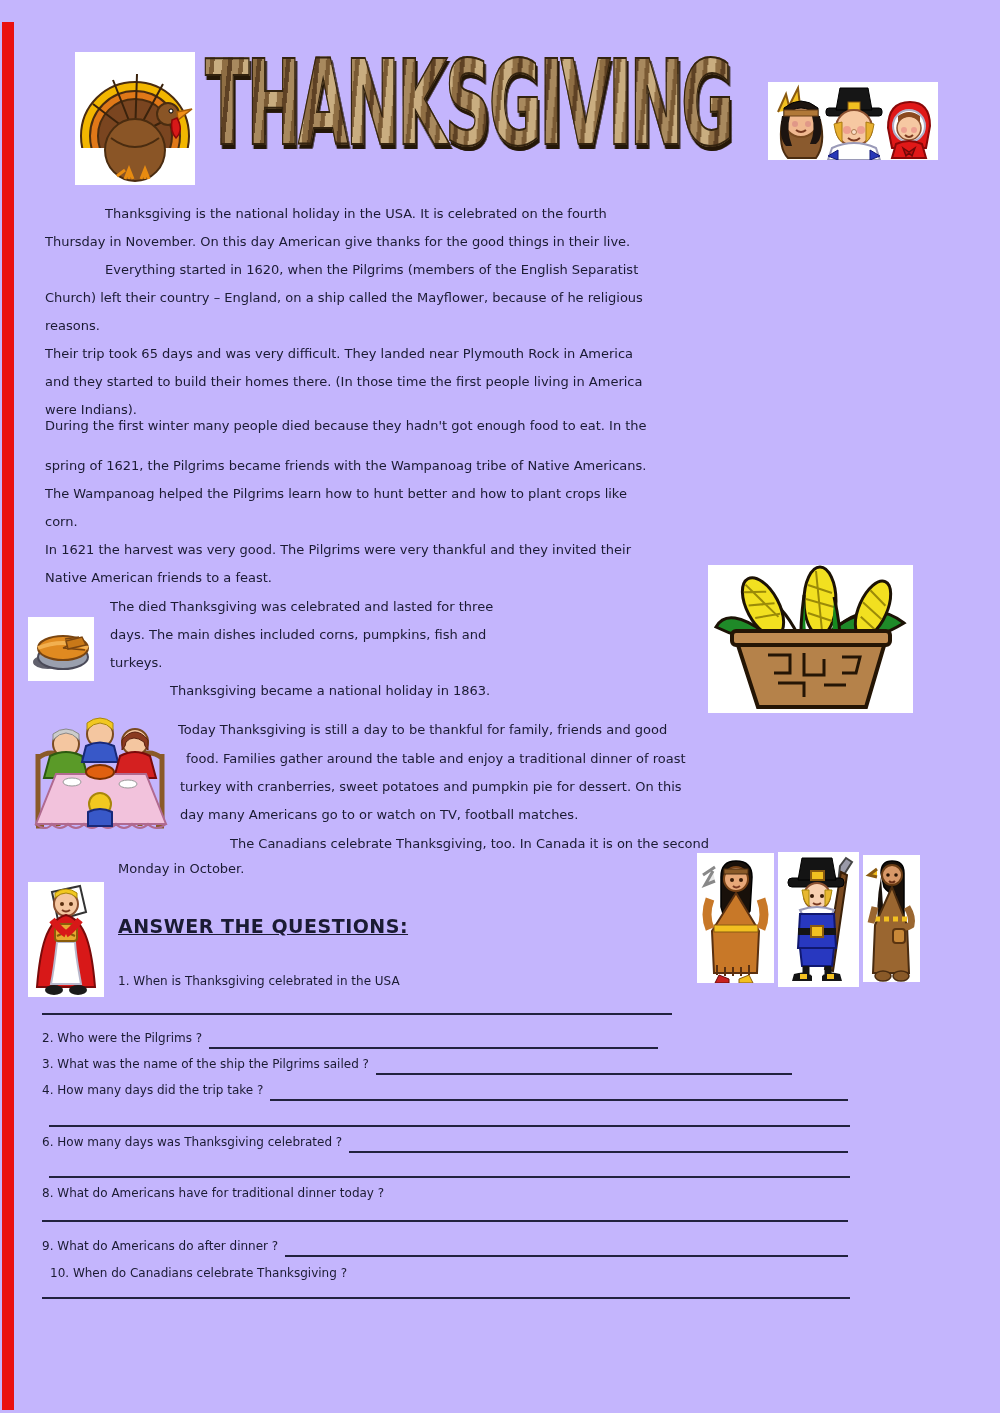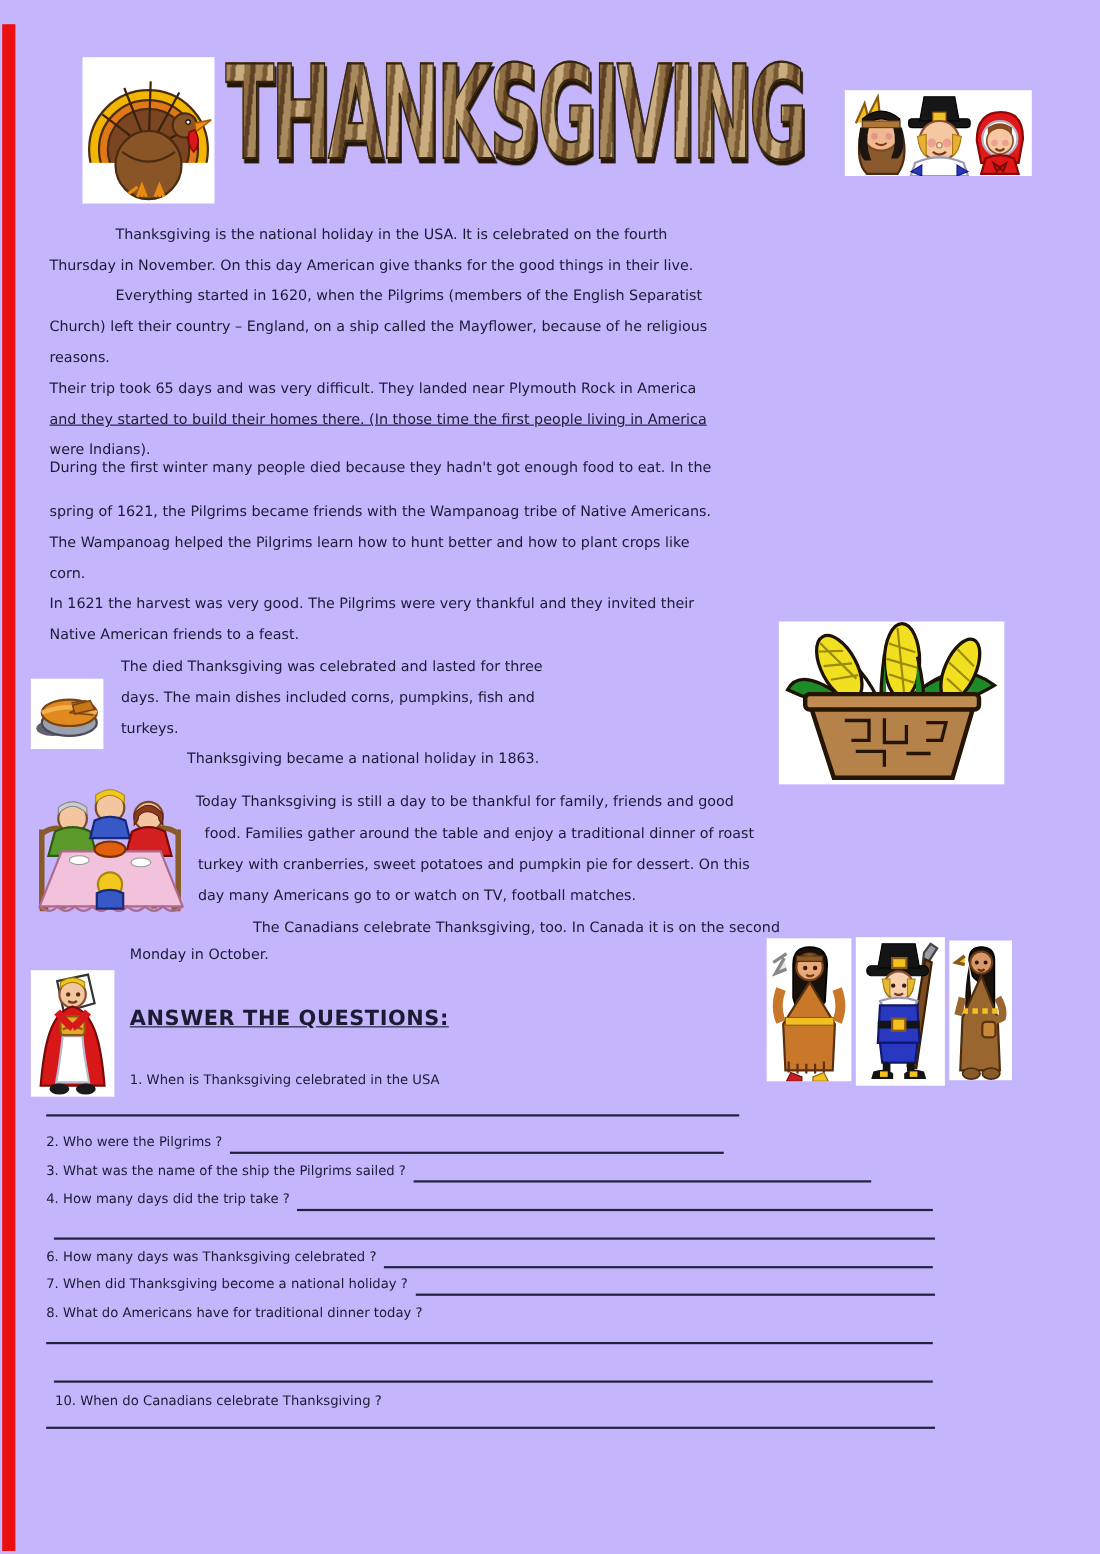--- a/index.html
+++ b/index.html
@@ -98,21 +98,21 @@
     </svg>
   </div>
 
   <div id="story-layer">
       <div class="line" style="left: 105px; top: 203px;">Thanksgiving is the national holiday in the USA. It is celebrated on the fourth</div>
       <div class="line" style="left: 45px; top: 231px;">Thursday in November. On this day American give thanks for the good things in their live.</div>
       <div class="line" style="left: 105px; top: 259px;">Everything started in 1620, when the Pilgrims (members of the English Separatist</div>
       <div class="line" style="left: 45px; top: 287px;">Church) left their country – England, on a ship called the Mayflower, because of he religious</div>
       <div class="line" style="left: 45px; top: 315px;">reasons.</div>
       <div class="line" style="left: 45px; top: 343px;">Their trip took 65 days and was very difficult. They landed near Plymouth Rock in America</div>
-      <div class="line" style="left: 45px; top: 371px; text-decoration: underline;">and they started to build their homes there. (In those time the first people living in America</div>
+      <div class="line" style="left: 45px; top: 371px;">and they started to build their homes there. (In those time the first people living in America</div>
       <div class="line" style="left: 45px; top: 399px;">were Indians).</div>
       <div class="line" style="left: 45px; top: 415px;">During the first winter many people died because they hadn't got enough food to eat. In the</div>
       <div class="line" style="left: 45px; top: 455px;">spring of 1621, the Pilgrims became friends with the Wampanoag tribe of Native Americans.</div>
       <div class="line" style="left: 45px; top: 483px;">The Wampanoag helped the Pilgrims learn how to hunt better and how to plant crops like</div>
       <div class="line" style="left: 45px; top: 511px;">corn.</div>
       <div class="line" style="left: 45px; top: 539px;">In 1621 the harvest was very good. The Pilgrims were very thankful and they invited their</div>
       <div class="line" style="left: 45px; top: 567px;">Native American friends to a feast.</div>
       <div class="line" style="left: 110px; top: 596px;">The died Thanksgiving was celebrated and lasted for three</div>
       <div class="line" style="left: 110px; top: 624px;">days. The main dishes included corns, pumpkins, fish and</div>
       <div class="line" style="left: 110px; top: 652px;">turkeys.</div>
@@ -227,27 +227,27 @@
         <span class="blank"></span>
       </div>
       <div class="q-row" style="left: 42px; top: 1106px; width: 808px;">
         <span class="blank"></span>
       </div>
       <div class="q-row" style="left: 42px; top: 1132px; width: 806px;">
         <span class="q-text">6. How many days was Thanksgiving celebrated ?</span>
         <span class="blank"></span>
       </div>
       <div class="q-row" style="left: 42px; top: 1157px; width: 808px;">
-        <span class="q-text">7. When did Thanksgiving become a national holiday ?</span>
         <span class="blank"></span>
       </div>
       <div class="q-row" style="left: 42px; top: 1183px; width: 820px;">
         <span class="q-text">8. What do Americans have for traditional dinner today ?</span>
       </div>
       <div class="q-row" style="left: 42px; top: 1236px; width: 806px;">
+        <span class="q-text">9. What do Americans do after dinner ?</span>
         <span class="blank"></span>
       </div>
       <div class="q-row" style="left: 50px; top: 1263px; width: 820px;">
         <span class="q-text">10. When do Canadians celebrate Thanksgiving ?</span>
       </div>
       <div class="full-blank" style="left: 42px; top: 1013px; width: 630px;"></div>
       <div class="full-blank" style="left: 42px; top: 1220px; width: 806px;"></div>
       <div class="full-blank" style="left: 42px; top: 1297px; width: 808px;"></div>
     </div>
 

